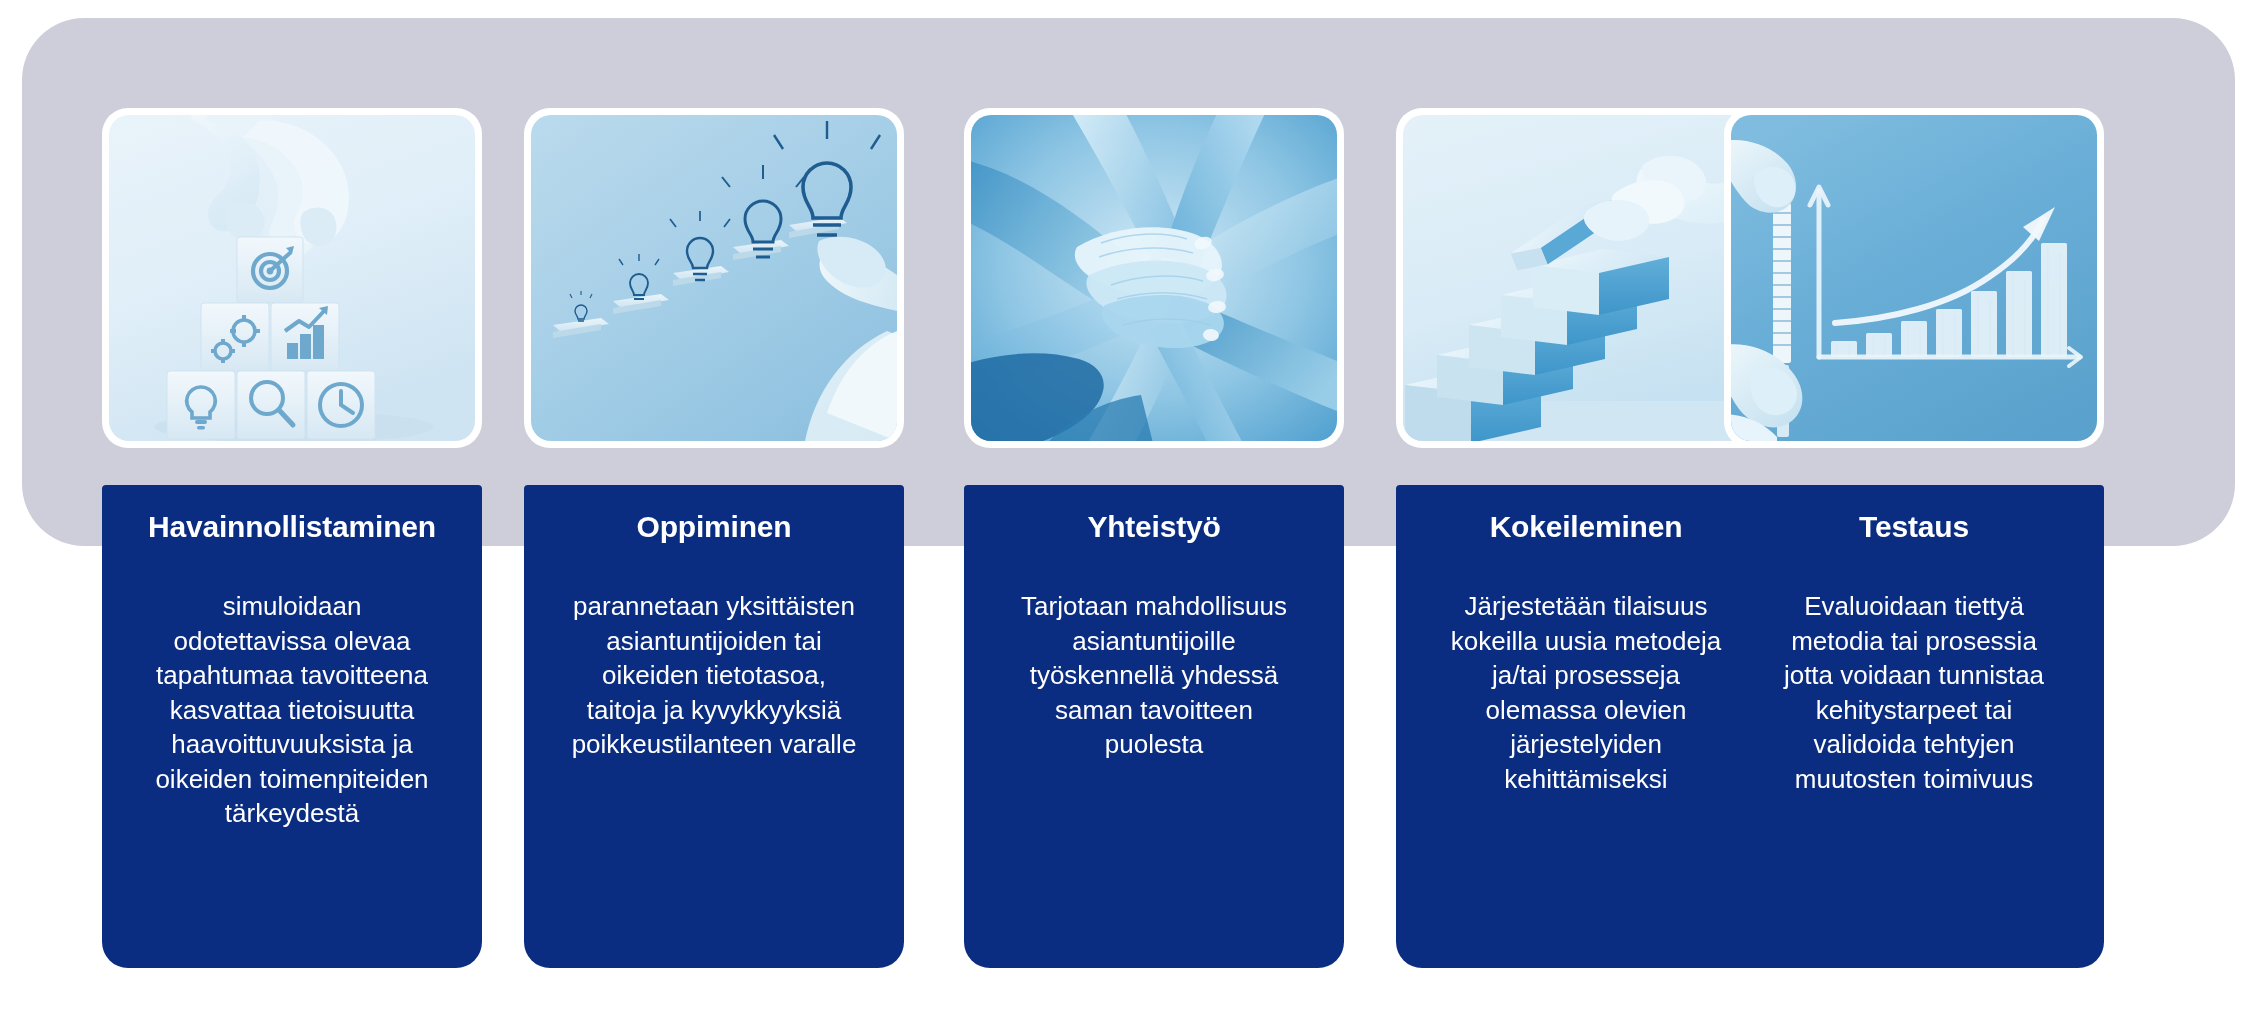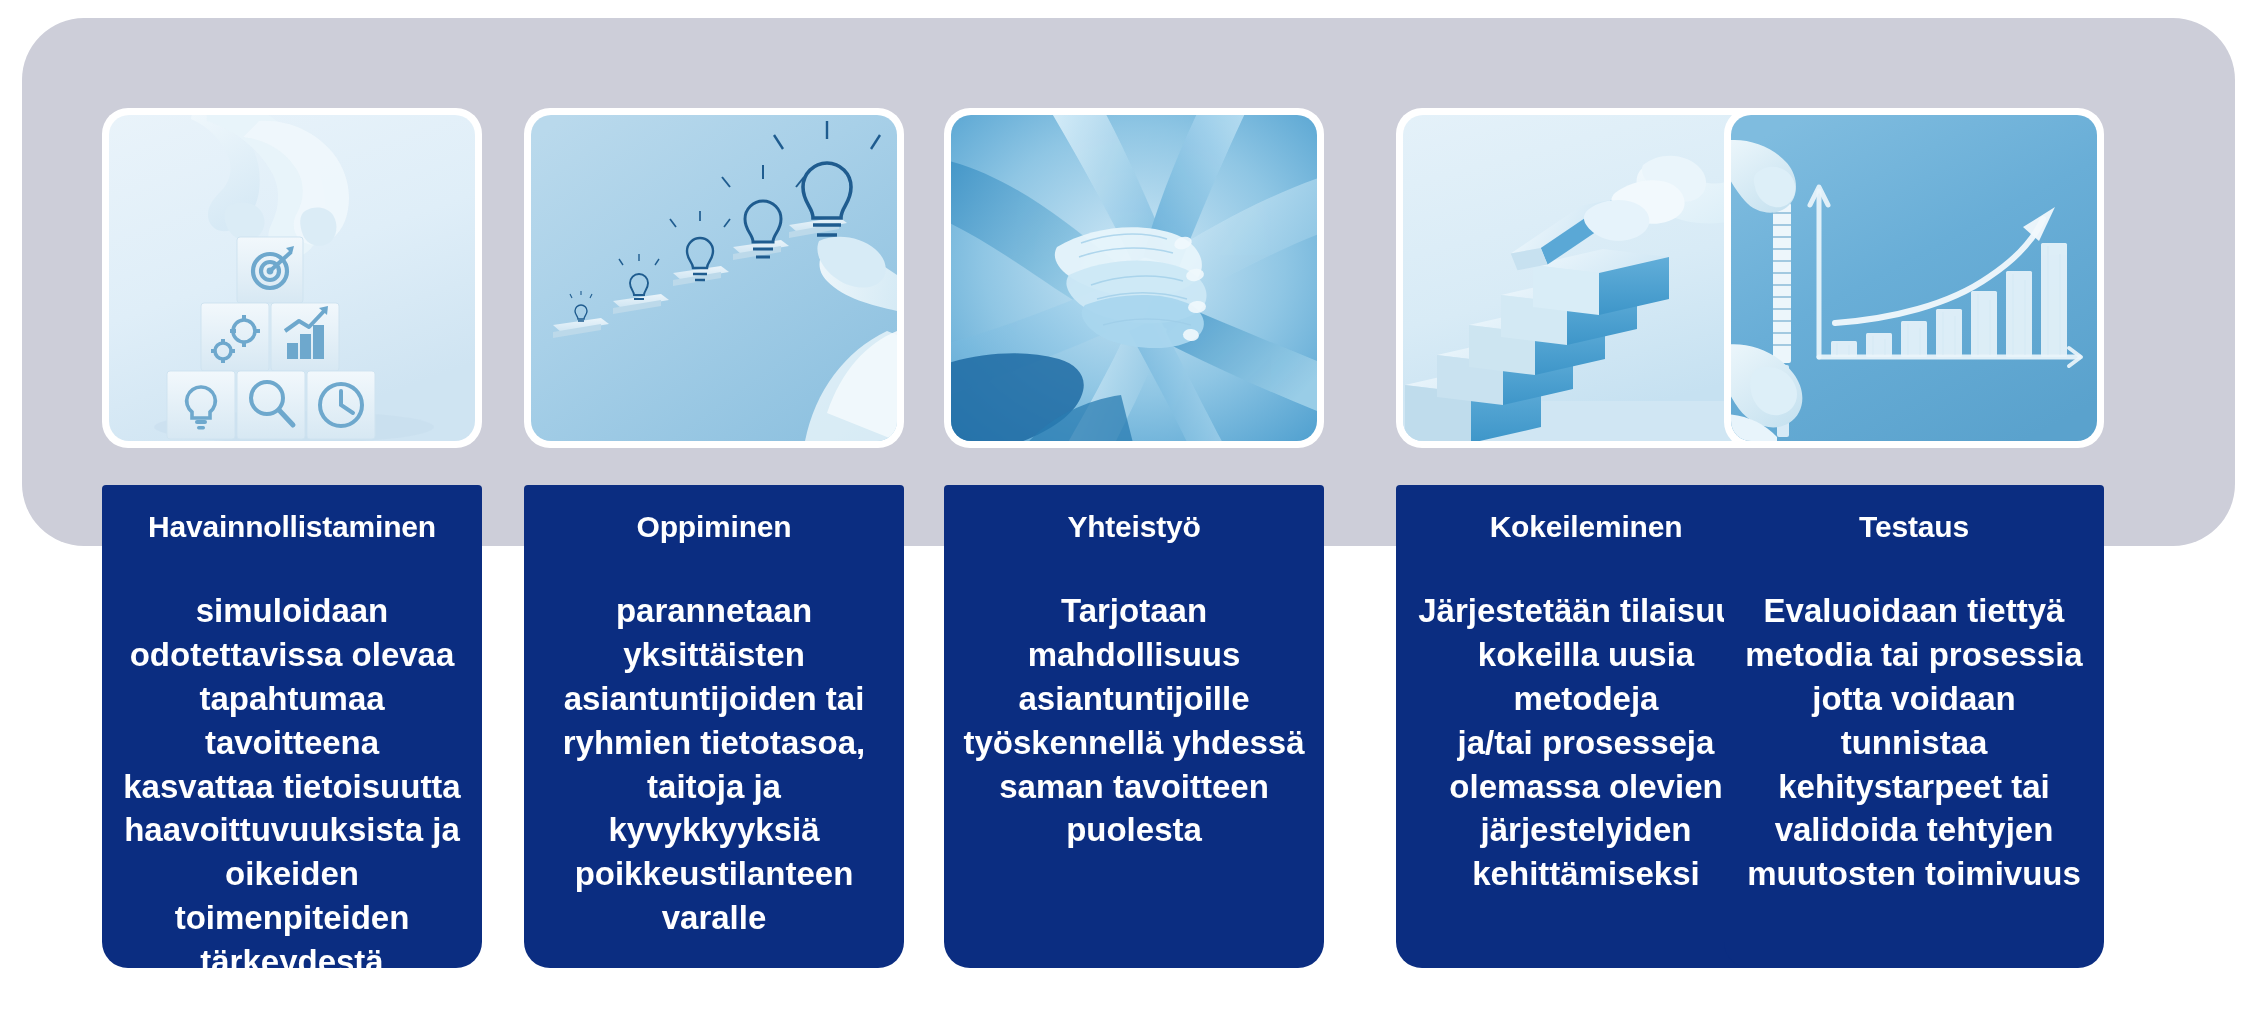--- a/index.html
+++ b/index.html
@@ -36,21 +36,21 @@
   }
 
   .column {
     position: absolute;
     top: 0;
     width: 380px;
     height: 1019px;
   }
   .col-0 { left: 102px; }
   .col-1 { left: 524px; border-radius: 27px; }
-  .col-2 { left: 944px; padding-left: 36px; }
+  .col-2 { left: 964px; padding-left: 36px; }
   .col-3 { left: 1368px; margin-left: 28px; }
   .col-4 { left: 1724px; }
 
   
   .photo-frame {
     position: absolute;
     left: 0;
     top: 108px;
     width: 380px;
     height: 340px;
@@ -83,26 +83,26 @@
   }
   .card-title {
     font-size: 30px;
     font-weight: 700;
     line-height: 1.2;
     letter-spacing: -0.2px;
     margin: 0;
     padding-top: 6px;
   }
   .card-body {
-    font-size: 33px;
+    font-size: 26px;
     line-height: 1.33;
     margin: 0;
     padding-top: 44px;
     white-space: pre-line;
-    font-weight: 700;
+    font-weight: 400;
   }
 
   
   .art { position:absolute; inset:0; }
   .art svg { display:block; width:100%; height:100%; }
 </style>
 </head>
 <body>
 
 <div id="backdrop-panel"></div>
@@ -308,21 +308,21 @@
             <path d="M296 298 C310 256 336 228 366 216 L366 326 Z" fill="#fbfdfe" opacity="0.85"></path>
             <path d="M274 326 C284 276 314 236 356 216 L366 220 L366 326 Z" fill="#f2f9fc" opacity="0.75"></path>
           </svg>
         </div>
       </div>
     </div>
     <div class="info-card">
       <div class="card-title">Oppiminen</div>
       <div class="card-body">parannetaan yksittäisten
 asiantuntijoiden tai
-ryhmien tietotasoa,
+oikeiden tietotasoa,
 taitoja ja kyvykkyyksiä
 poikkeustilanteen varalle</div>
     </div>
   </div>
 
   <div class="column col-2">
     <div class="photo-frame">
       <div class="photo">
         <div class="art">
           <svg viewBox="0 0 366 326" preserveAspectRatio="xMidYMid slice">

